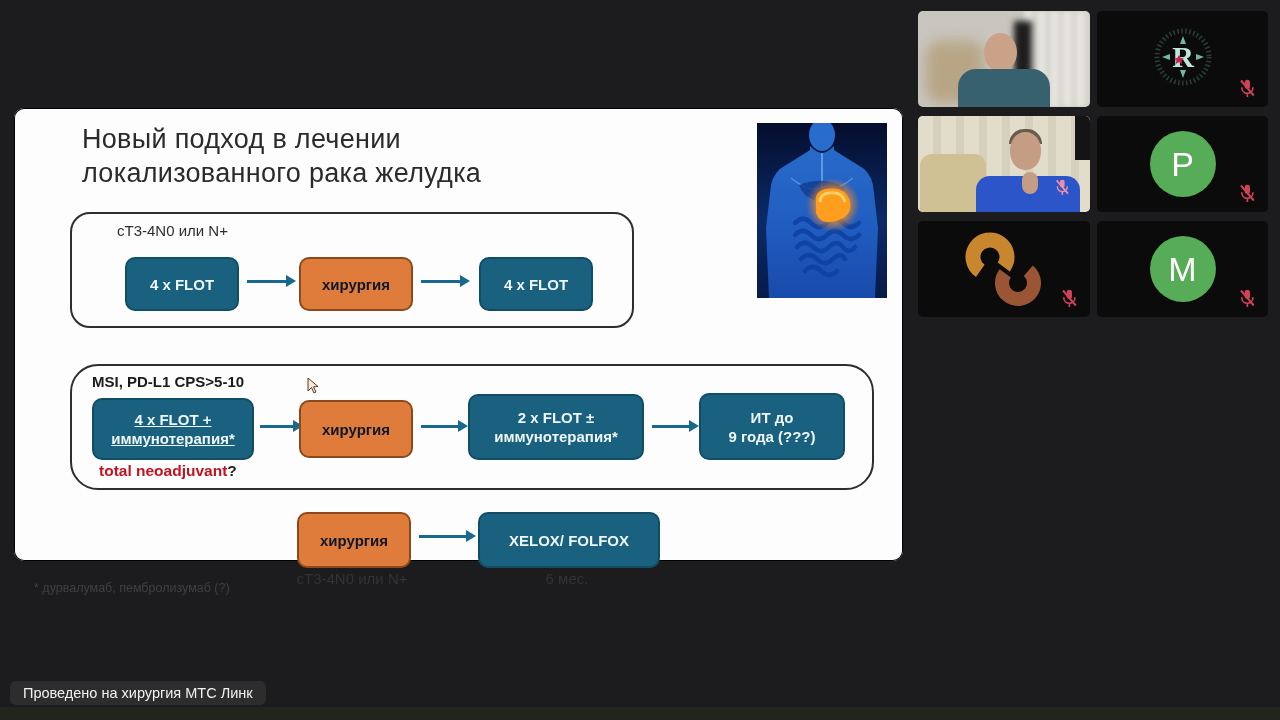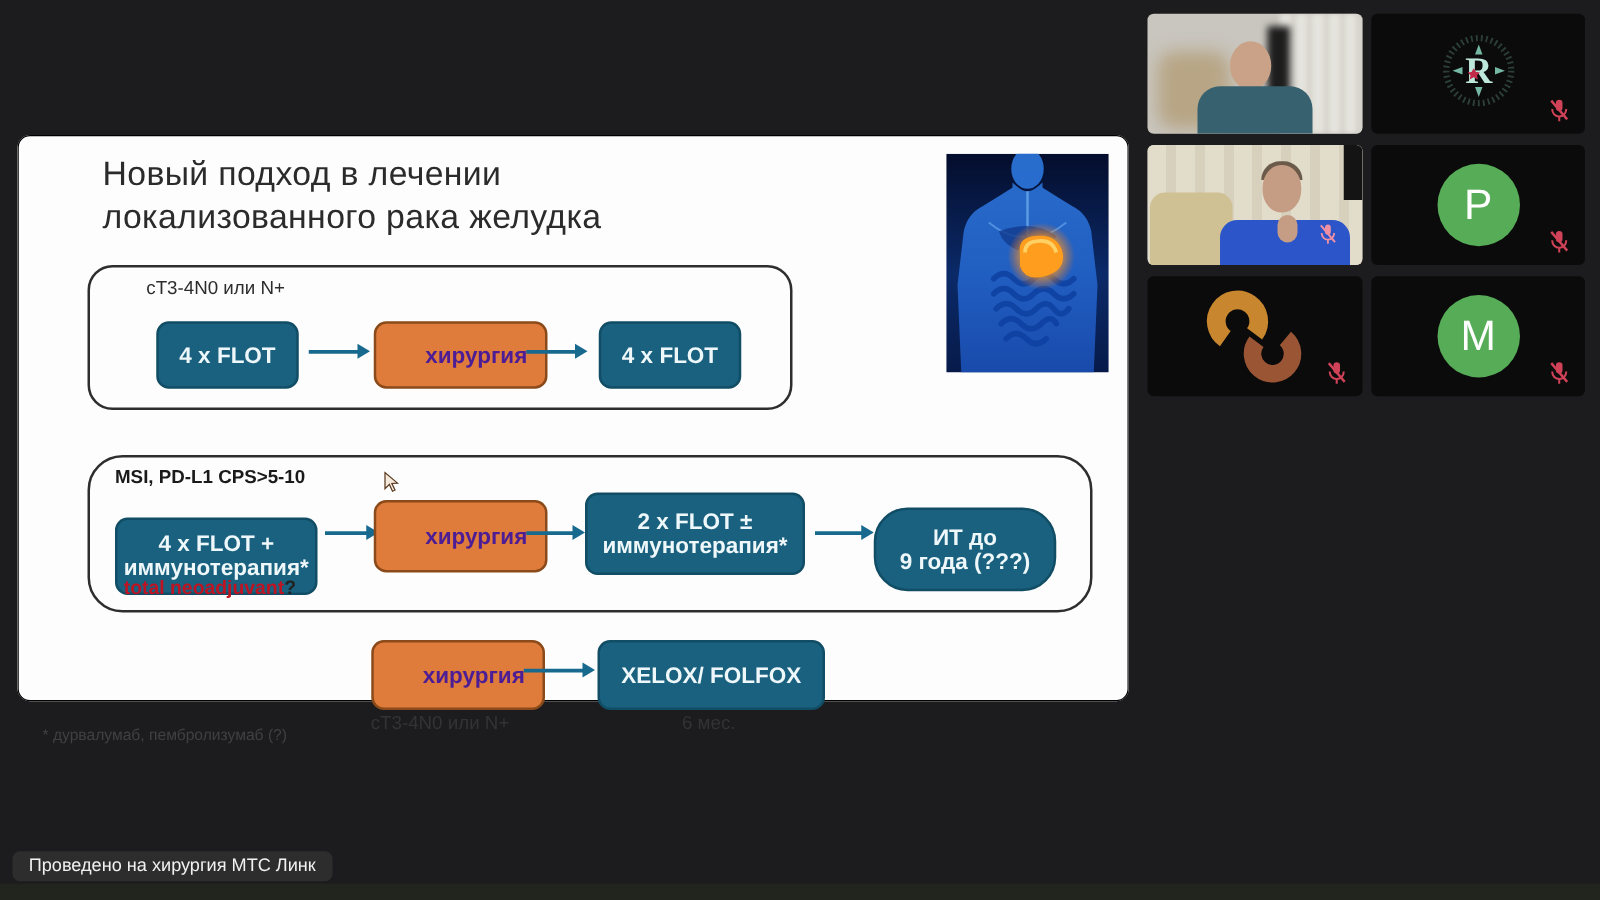--- a/index.html
+++ b/index.html
@@ -6,23 +6,23 @@
   .stage{position:relative;width:1280px;height:720px;background:#1c1c1e;overflow:hidden;
          font-family:"Liberation Sans",sans-serif;}
   .bottom-strip{position:absolute;left:0;bottom:0;width:1280px;height:13px;background:#22251d;}
 
   
   .slide{position:absolute;left:14px;top:108px;width:889px;height:453px;background:#fdfdfd;
          border-radius:10px;box-shadow:0 0 0 1px #000 inset;}
   .slide-title{position:absolute;left:68px;top:14px;font-size:27px;line-height:34px;color:#2b2b2b;
                letter-spacing:.3px;}
   .node{position:absolute;display:flex;align-items:center;justify-content:center;text-align:center;
-        border-radius:10px;font-weight:700;font-size:18px;line-height:19px;}
+        border-radius:10px;font-weight:700;font-size:15px;line-height:19px;}
   .node.teal{background:var(--teal,#19617f);color:#eef7f9;border:2px solid #114e66;}
-  .node.orange{background:var(--orange,#e07c3b);color:#4c1d95;border:2px solid #8a4a1a;padding-left:25px;}
+  .node.orange{background:var(--orange,#e07c3b);color:#0f172a;border:2px solid #8a4a1a;}
   .arrow{position:absolute;height:3px;background:var(--arrow,#17698e);}
   .arrow::after{content:"";position:absolute;right:-9px;top:-5px;width:0;height:0;
                 border-left:10px solid var(--arrow,#17698e);
                 border-top:6.5px solid transparent;border-bottom:6.5px solid transparent;}
   .group{position:absolute;border:2px solid #2e2e2e;background:transparent;}
   .group1{left:56px;top:104px;width:560px;height:112px;border-radius:20px;}
   .group2{left:56px;top:232px;width:800px;height:122px;border-radius:28px;margin-top:24px;}
   .group-label{position:absolute;font-size:15px;color:#2d2d2d;}
   .group-label.bold{font-weight:700;color:#1a1a1a;}
   .red-note{position:absolute;left:27px;top:96px;font-size:15.5px;font-weight:700;
@@ -122,38 +122,38 @@
       <div class="group-label" style="left:45px;top:8px;">cT3-4N0 или N+</div>
       <div class="node teal" style="left:53px;top:43px;width:110px;height:50px;">4 x FLOT</div>
       <div class="arrow" style="left:175px;top:66px;width:40px;"></div>
       <div class="node orange" style="left:227px;top:43px;width:110px;height:50px;">хирургия</div>
       <div class="arrow" style="left:349px;top:66px;width:40px;"></div>
       <div class="node teal" style="left:407px;top:43px;width:110px;height:50px;">4 x FLOT</div>
     </div>
 
     <div class="group group2">
       <div class="group-label bold" style="left:20px;top:7px;">MSI, PD-L1 CPS&gt;5-10</div>
-      <div class="node teal" style="left:20px;top:48px;width:158px;height:58px;">
+      <div class="node teal" style="left:20px;top:32px;width:158px;height:58px;text-decoration:underline;">
         <div>
           <div>4 x FLOT +</div>
           <div>иммунотерапия*</div>
         </div>
       </div>
       <div class="red-note"><span>total neoadjuvant</span><span class="q">?</span></div>
       <div class="arrow" style="left:188px;top:59px;width:34px;"></div>
       <div class="node orange" style="left:227px;top:34px;width:110px;height:54px;">хирургия</div>
       <div class="arrow" style="left:349px;top:59px;width:38px;"></div>
       <div class="node teal" style="left:396px;top:28px;width:172px;height:62px;">
         <div>
           <div>2 x FLOT ±</div>
           <div>иммунотерапия*</div>
         </div>
       </div>
       <div class="arrow" style="left:580px;top:59px;width:38px;"></div>
-      <div class="node teal" style="left:627px;top:40px;width:142px;height:63px;border-radius:27px;">
+      <div class="node teal" style="left:627px;top:27px;width:142px;height:63px;">
         <div>
           <div>ИТ до</div>
           <div>9 года (???)</div>
         </div>
       </div>
     </div>
 
     <div class="node orange" style="left:283px;top:404px;width:110px;height:52px;">хирургия</div>
     <div class="sub-label" style="left:273px;top:462px;width:130px;">cT3-4N0 или N+</div>
     <div class="arrow" style="left:405px;top:427px;width:48px;"></div>

